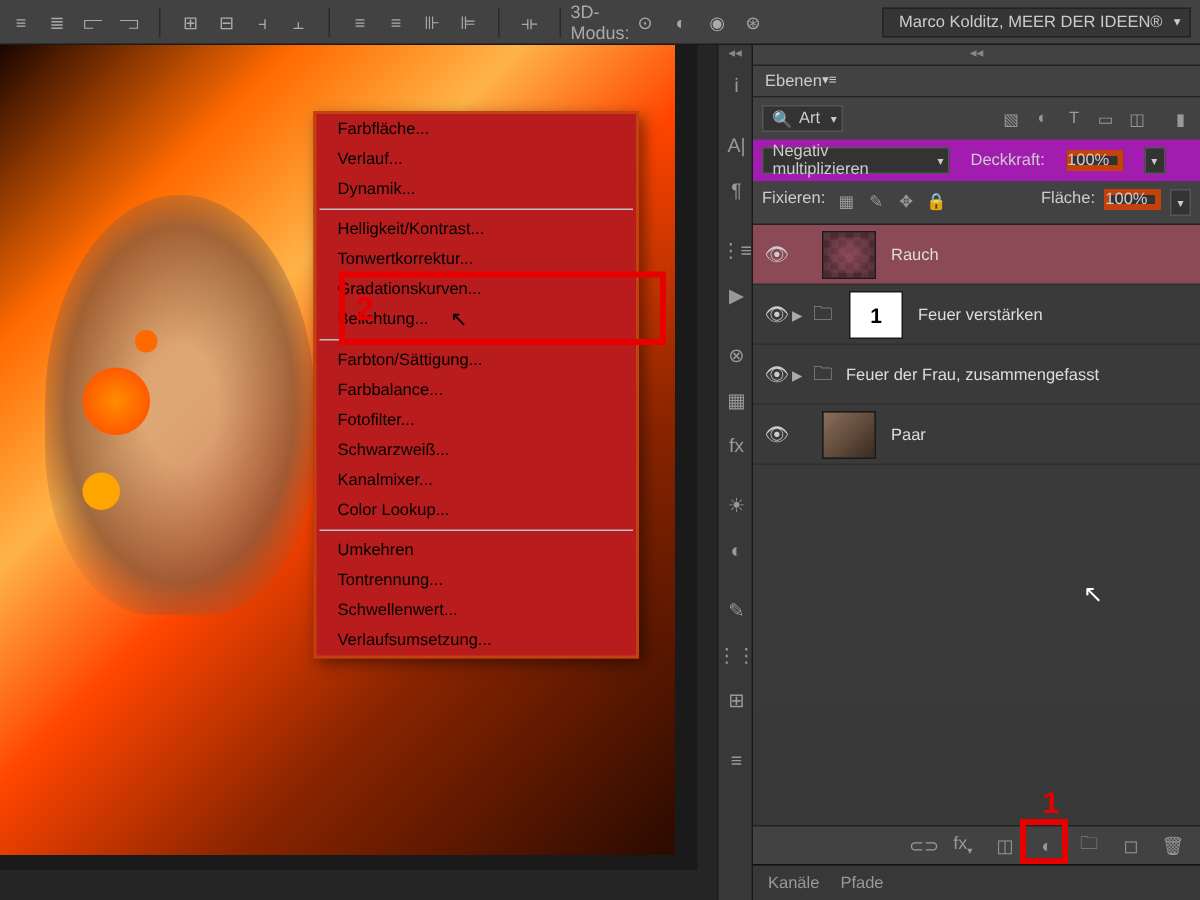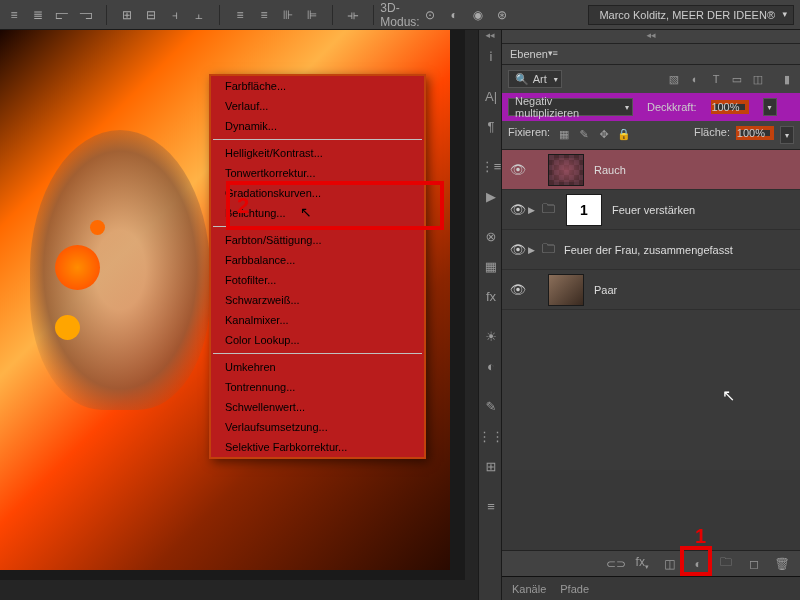--- a/index.html
+++ b/index.html
@@ -111,21 +111,20 @@
     <div class="menu-item">Farbbalance...</div>
     <div class="menu-item">Fotofilter...</div>
     <div class="menu-item">Schwarzweiß...</div>
     <div class="menu-item">Kanalmixer...</div>
     <div class="menu-item">Color Lookup...</div>
     <div class="menu-sep"></div>
     <div class="menu-item">Umkehren</div>
     <div class="menu-item">Tontrennung...</div>
     <div class="menu-item">Schwellenwert...</div>
     <div class="menu-item">Verlaufsumsetzung...</div>
-    <div class="menu-item">Selektive Farbkorrektur...</div>
   </div>
 
 <div class="red-box-2"></div>
 <div class="red-num-2">2</div>
 <div class="cursor2">↖</div>
 
 <div class="vstrip">
   <div class="collapse">◂◂</div>
   <div class="vbtn">ℹ</div>
   <div style="height:10px"></div>

